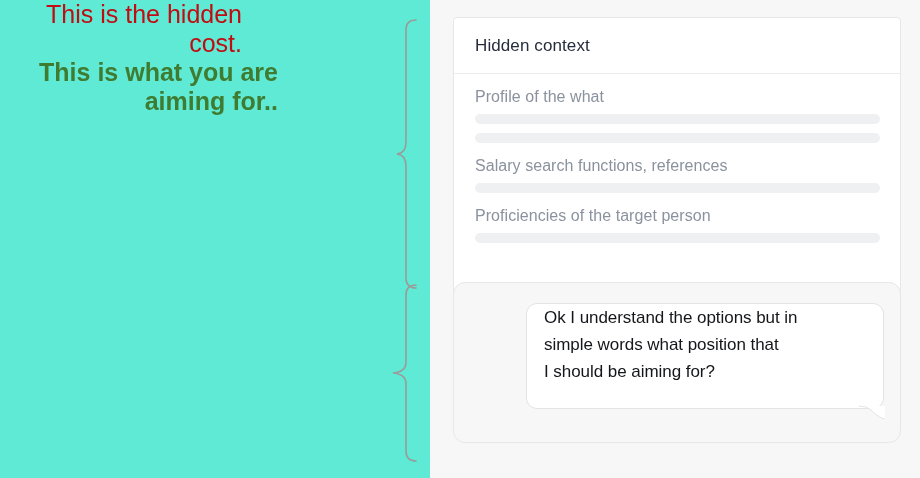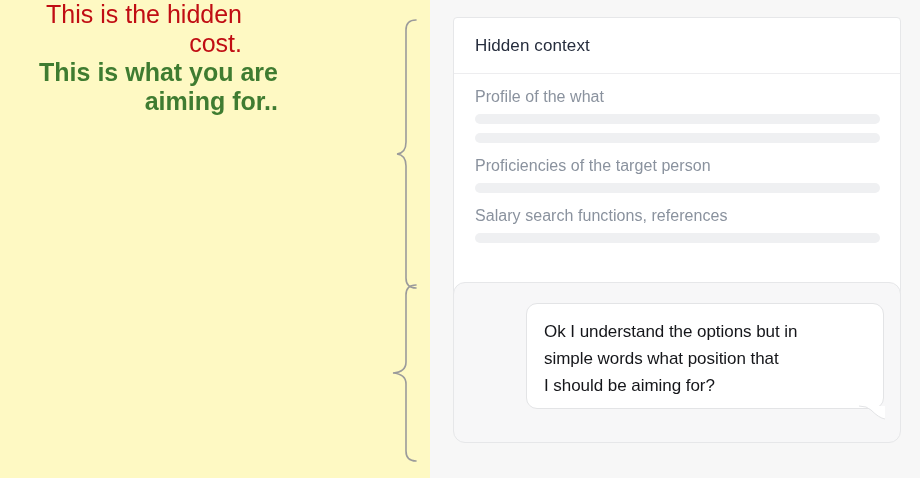--- a/index.html
+++ b/index.html
@@ -11,21 +11,21 @@
     width: 920px;
     height: 478px;
     font-family: "Liberation Sans", sans-serif;
     -webkit-font-smoothing: antialiased;
   }
   #stage {
     position: relative;
     width: 920px;
     height: 478px;
     overflow: hidden;
-    background: #fef9c3;
+    background: #5eead4;
   }
   #callout-cost {
     left: 150px;
     top: 118px;
     width: 260px;
     font-size: 25px;
     color: #c00d13;
     text-align: right;
     padding-right: 18px;
     box-sizing: border-box;
@@ -136,21 +136,21 @@
     position: absolute;
     right: -1px;
     bottom: -11px;
     width: 26px;
     height: 14px;
     overflow: visible;
   }
   #bubble-text {
     position: absolute;
     left: 18px;
-    top: 15px;
+    top: 1px;
     right: 14px;
     font-size: 17px;
     line-height: 27px;
     color: #15161a;
     white-space: pre-line;
     letter-spacing: -0.05px;
   }
 </style>
 </head>
 <body>
@@ -179,26 +179,26 @@
     </div>
     <div id="context-body">
 
       <div class="ctx-section">
         <div class="ctx-label">Profile of the what</div>
         <div class="skel"></div>
         <div class="skel"></div>
       </div>
 
       <div class="ctx-section">
+        <div class="ctx-label">Salary search functions, references</div>
+        <div class="skel"></div>
+      </div>
+
+      <div class="ctx-section">
         <div class="ctx-label">Proficiencies of the target person</div>
-        <div class="skel"></div>
-      </div>
-
-      <div class="ctx-section">
-        <div class="ctx-label">Salary search functions, references</div>
         <div class="skel"></div>
       </div>
 
     </div>
   </div>
 
   <div id="chat-card"></div>
 
   <div id="chat-bubble">
     <div id="bubble-body"></div>

